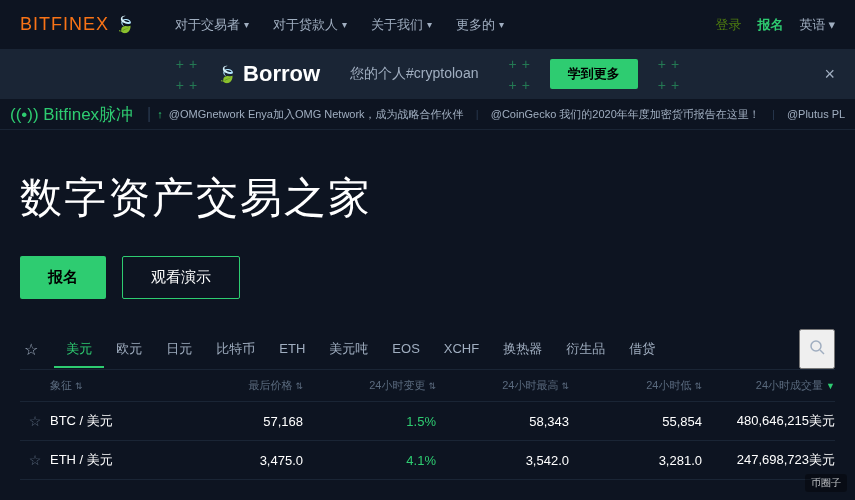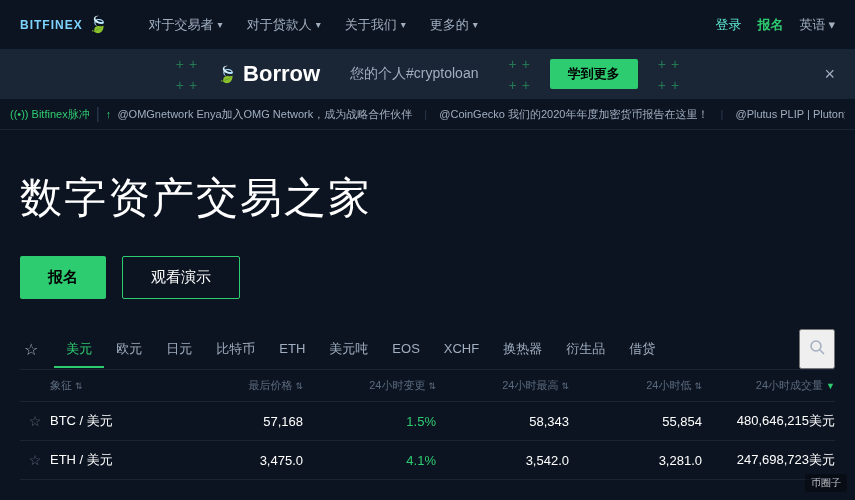--- a/index.html
+++ b/index.html
@@ -23,23 +23,23 @@
       position: relative;
       z-index: 10;
     }
     .logo {
       display: flex;
       align-items: center;
       gap: 6px;
       margin-right: 30px;
     }
     .logo-text {
-      font-size: 12px;
-      font-weight: 700;
-      color: #7dd3fc;
+      font-size: 18px;
+      font-weight: 400;
+      color: #f97316;
       letter-spacing: 1px;
     }
     .nav-items {
       display: flex;
       align-items: flex-start;
       gap: 4px;
       flex: 1;
     }
     .nav-item {
       display: flex;
@@ -54,21 +54,21 @@
     .nav-chevron {
       font-size: 10px;
       color: #a0aec0;
     }
     .nav-right {
       display: flex;
       align-items: center;
       gap: 16px;
     }
     .nav-login {
-      color: #5eead4;
+      color: #4d7c0f;
       font-size: 13px;
       cursor: pointer;
       margin-left: 28px;
     }
     .nav-register {
       color: #2ecc71;
       font-size: 13px;
       cursor: pointer;
       font-weight: 600;
     }
@@ -149,21 +149,22 @@
       border-top: 1px solid #1a2535;
       border-bottom: 1px solid #1a2535;
       height: 32px;
       overflow: hidden;
       display: flex;
       align-items: center;
       padding: 0 10px;
     }
     .ticker-sound {
       color: #2ecc71;
-      font-size: 11px;
+      font-size: 17px;
+      margin-right: 8px;
       white-space: nowrap;
     }
     .ticker-divider {
       color: #2a3a50;
       margin: 0 6px;
     }
     .ticker-text {
       font-size: 11px;
       color: #a0aec0;
       white-space: nowrap;

